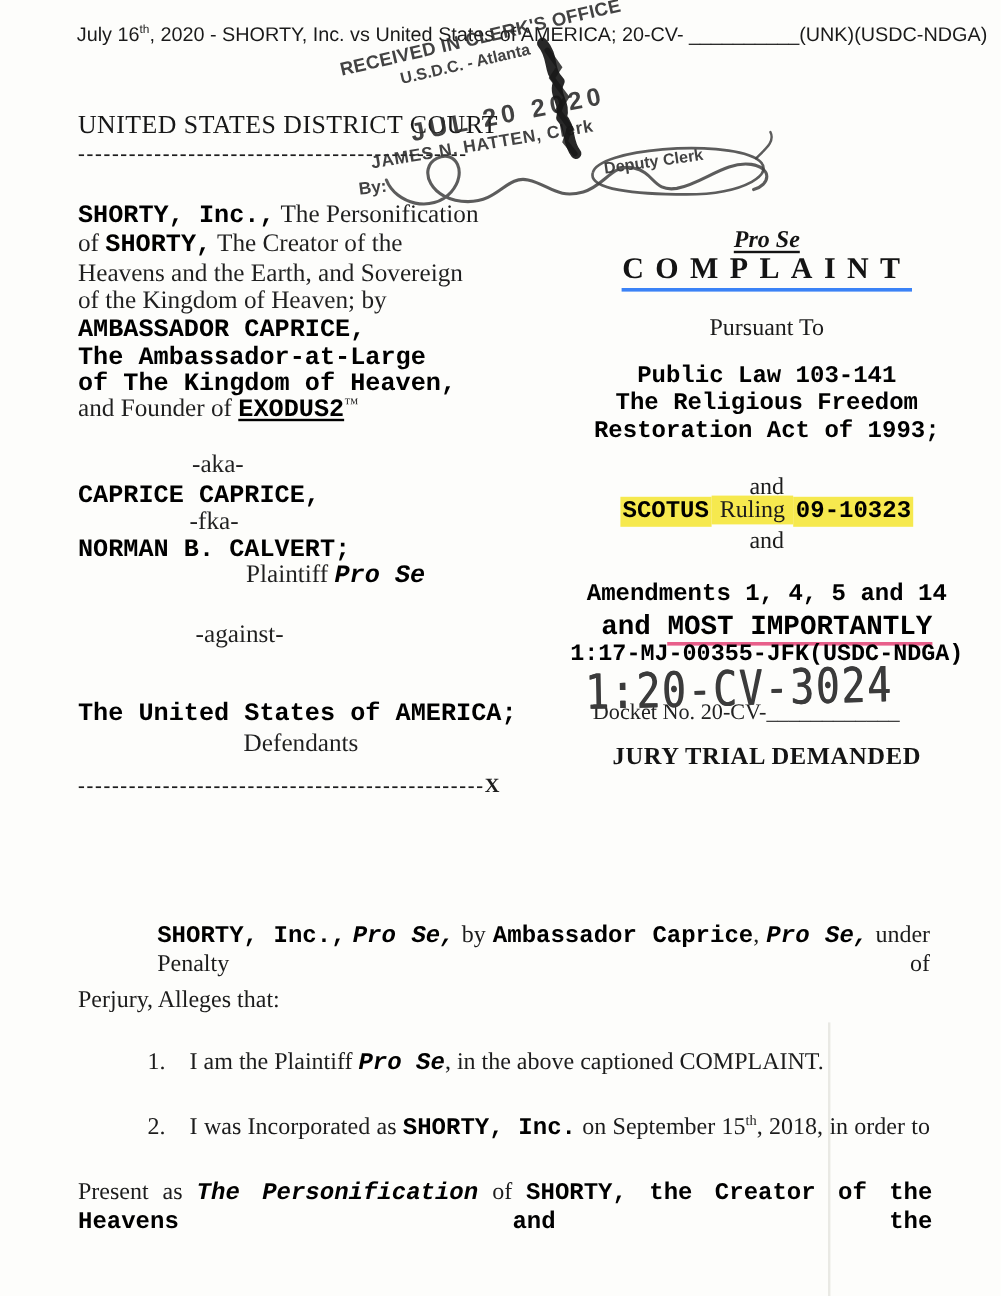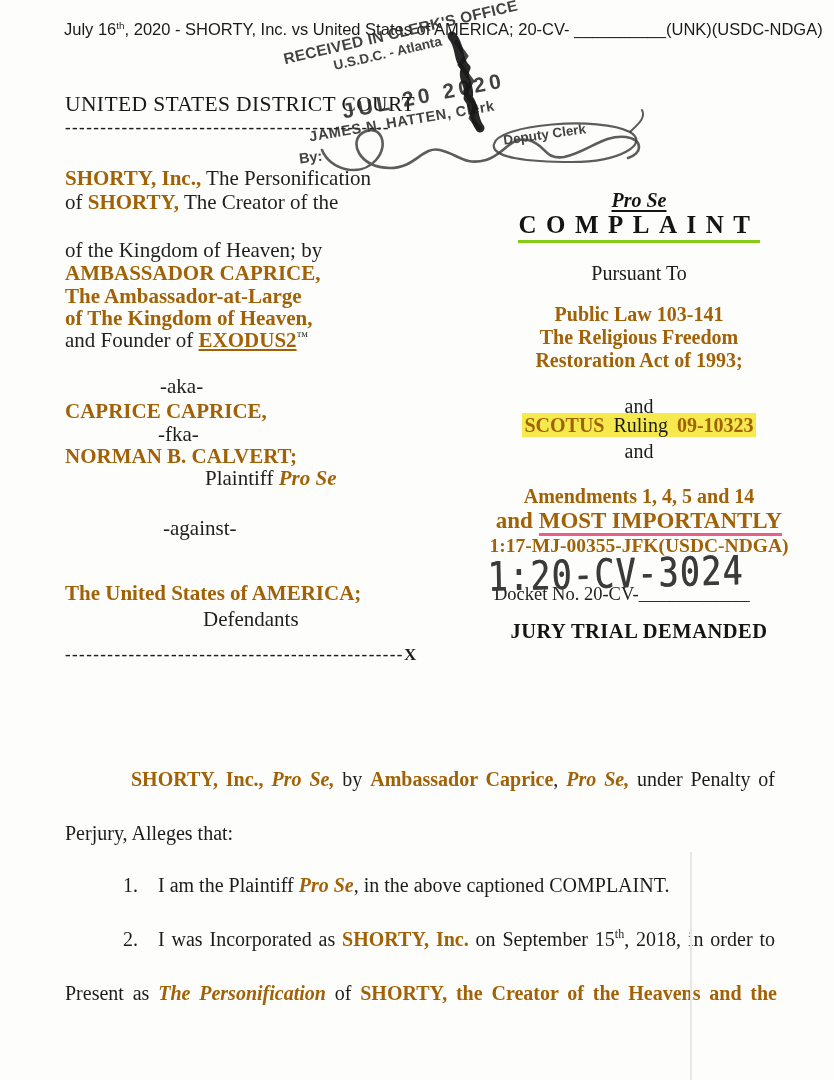--- a/index.html
+++ b/index.html
@@ -6,21 +6,21 @@
   html,body { margin:0; padding:0; background:#ffffff; }
   .page {
     position:relative; width:834px; height:1080px; margin:0 auto;
     background:#fdfdfb; overflow:hidden;
     font-family:"Liberation Serif", serif; color:#1f1f1f;
   }
   
   .ln { position:absolute; white-space:nowrap; font-size:21px; line-height:1.15; color:#1f1f1f; }
   .rc { position:absolute; left:455px; width:368px; text-align:center; white-space:nowrap;
         font-size:20px; line-height:1.1; color:#1b1b1b; }
-  .b  { font-weight:bold; color:#a16207; }
+  .b  { font-weight:bold; color:#000000;font-family:Liberation Mono, monospace; }
   .i  { font-style:italic; }
   .u  { text-decoration:underline; text-decoration-thickness:2px; text-underline-offset:2px; }
   .hl { background:var(--hl); padding:1px 2px; }
   .pu { border-bottom:3.5px solid var(--pu); padding-bottom:0; }
   .tm { font-size:12px; vertical-align:7px; letter-spacing:0; }
   sup { font-size:0.6em; vertical-align:super; line-height:0; }
 
   .hdr { position:absolute; left:64px; top:20px; font-family:"Liberation Sans", sans-serif;
          font-size:16.5px; color:#1a1a1a; white-space:nowrap; }
   .court { position:absolute; left:65px; top:92px; font-size:21.5px; letter-spacing:.4px;
@@ -34,21 +34,21 @@
   .st-received { left:283px; top:27px; width:205px; text-align:center; transform:rotate(-13deg); }
   .st-received .l1 { font-size:15.5px; letter-spacing:.3px; }
   .st-received .l2 { font-size:13.5px; margin-top:1px; }
   .st-date  { left:341px; top:84px; font-size:21px; letter-spacing:4px; transform:rotate(-11deg); }
   .st-clerk { left:308px; top:113px; font-size:14.5px; letter-spacing:.6px; transform:rotate(-9.5deg); }
   .st-by    { left:299px; top:149px; font-size:14.5px; transform:rotate(-7deg); }
   .st-deputy{ left:503px; top:127px; font-size:13.5px; transform:rotate(-8deg); }
   .sig-svg  { position:absolute; left:278px; top:10px; }
 
   .complaint { display:inline-block; font-size:25px; font-weight:bold; letter-spacing:.38em;
-               border-bottom:3px solid #84cc16; padding-bottom:1px; color:#141414; }
+               border-bottom:3px solid #3b82f6; padding-bottom:1px; color:#141414; }
   .prose-top { font-size:20px; font-weight:bold; font-style:italic; text-decoration:underline;
                text-decoration-thickness:2px; text-underline-offset:3px; color:#141414; }
   .bigline { font-size:23px; }
   .jury { font-weight:bold; font-size:20.5px; letter-spacing:.5px; color:#141414; }
   .docketline { position:absolute; left:494px; top:584px; font-size:18.5px; color:#222; white-space:nowrap; }
   .blank { letter-spacing:0; }
   .stampnum { position:absolute; left:487px; top:553px; font-family:"DejaVu Sans Mono", monospace;
               font-size:33px; letter-spacing:1.5px; color:#3b3b3b; white-space:nowrap;
               transform:scaleY(1.22) rotate(-1.2deg); transform-origin:left top;
               text-shadow:.6px 0 0 #3b3b3b; }
@@ -81,20 +81,21 @@
   <svg class="sig-svg" width="432" height="178" viewBox="0 0 432 178">
     <path d="M174,26 C184,38 178,48 188,58 C182,68 194,76 190,88 C198,96 194,108 202,118" fill="none" stroke="#161616" stroke-width="9" stroke-linecap="round" stroke-linejoin="round" opacity="0.92"></path>
     <path d="M178,32 l10,14 -6,9 12,16 -7,11 10,14 -4,12 8,10" fill="none" stroke="#161616" stroke-width="4.5" stroke-linecap="round" opacity="0.8"></path>
     <path d="M44,140 C52,160 82,168 98,150 C112,134 102,114 86,122 C70,130 80,158 112,158 C138,158 144,136 162,140 C180,144 186,156 208,150 C226,145 232,126 250,130 C268,134 266,150 286,147 C308,143 326,124 348,127 C366,130 364,144 350,148" fill="none" stroke="#3f3f3f" stroke-width="2.6" stroke-linecap="round" opacity="0.85"></path>
     <path d="M216,134 C220,114 322,106 352,122 C372,134 342,152 294,152 C252,152 212,148 216,134" fill="none" stroke="#3f3f3f" stroke-width="2.2" opacity="0.85"></path>
     <path d="M352,122 C360,114 368,108 364,100" fill="none" stroke="#3f3f3f" stroke-width="2" stroke-linecap="round" opacity="0.85"></path>
   </svg>
 
   <div class="ln" style="top:166px;left:65px"><span class="b">SHORTY, Inc.,</span><span> The Personification</span></div>
   <div class="ln" style="top:190px;left:65px"><span>of </span><span class="b">SHORTY,</span><span> The Creator of the</span></div>
+  <div class="ln" style="top:215px;left:65px"><span>Heavens and the Earth, and Sovereign</span></div>
   <div class="ln" style="top:238px;left:65px"><span>of the Kingdom of Heaven; by</span></div>
   <div class="ln" style="top:261px;left:65px"><span class="b">AMBASSADOR CAPRICE,</span></div>
   <div class="ln" style="top:284px;left:65px"><span class="b">The Ambassador-at-Large</span></div>
   <div class="ln" style="top:306px;left:65px"><span class="b">of The Kingdom of Heaven,</span></div>
   <div class="ln" style="top:328px;left:65px"><span>and Founder of </span><span class="b u">EXODUS2</span><span class="tm">™</span></div>
   <div class="ln" style="top:374px;left:160px">-aka-</div>
   <div class="ln" style="top:399px;left:65px"><span class="b">CAPRICE CAPRICE,</span></div>
   <div class="ln" style="top:422px;left:158px">-fka-</div>
   <div class="ln" style="top:444px;left:65px"><span class="b">NORMAN B. CALVERT;</span></div>
   <div class="ln" style="top:466px;left:205px"><span>Plaintiff </span><span class="b i">Pro Se</span></div>

